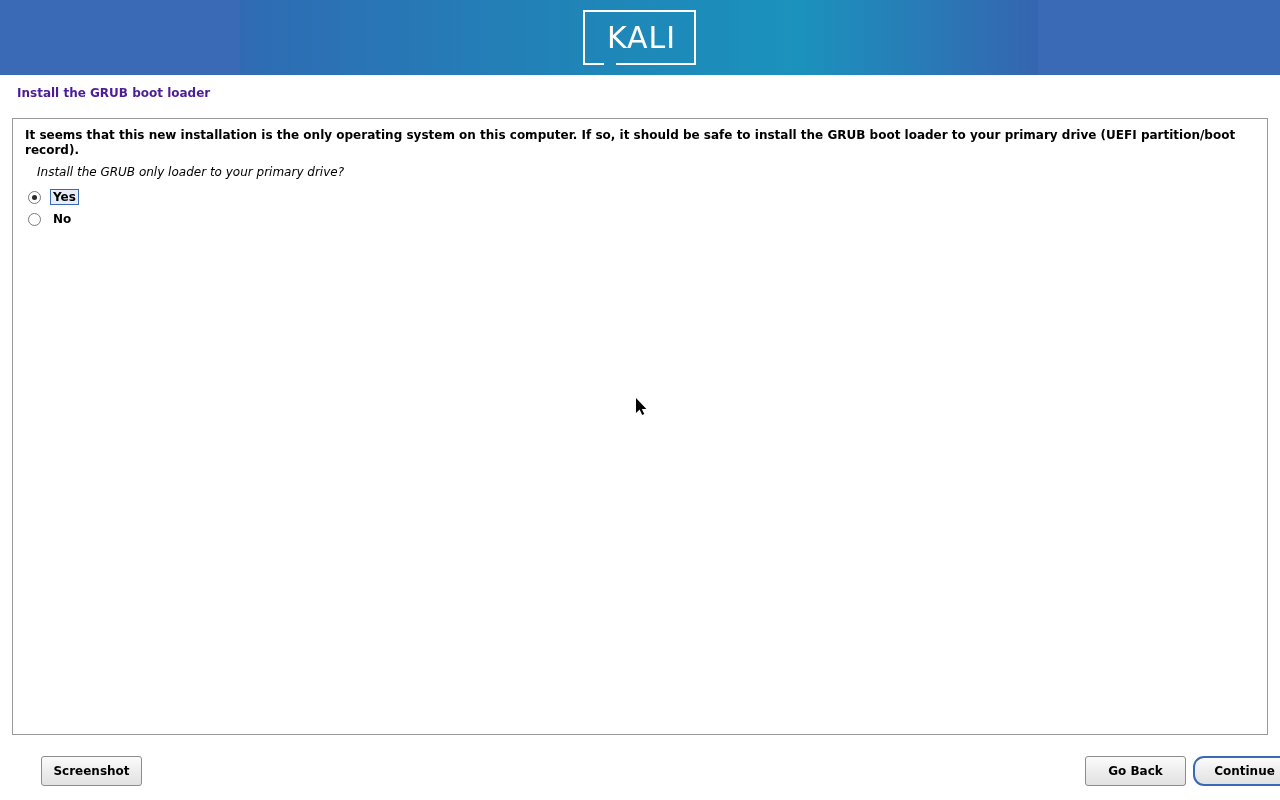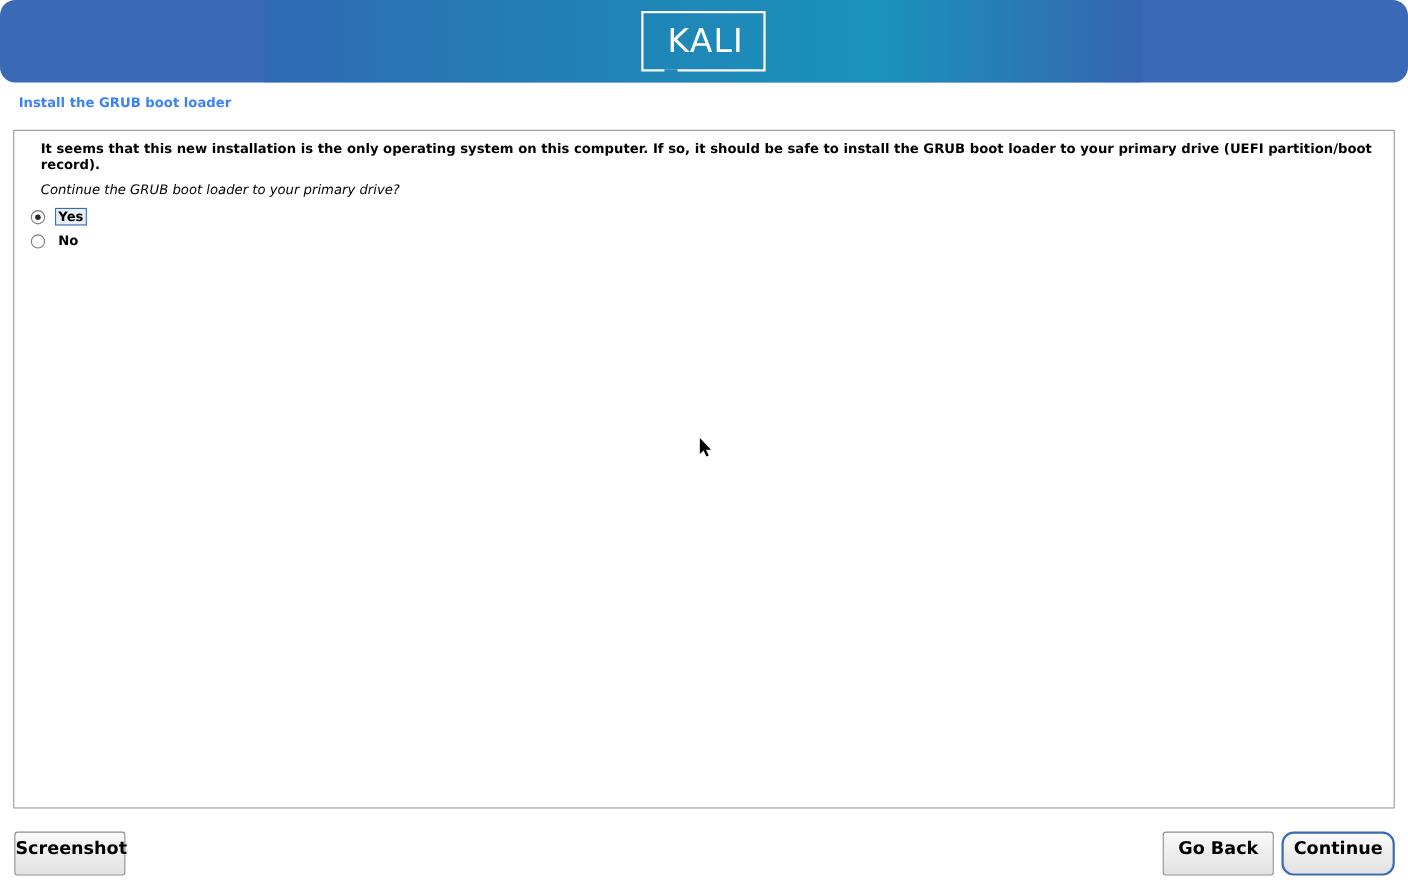--- a/index.html
+++ b/index.html
@@ -17,21 +17,20 @@
     position: relative;
   }
 
   
   .banner {
     position: relative;
     width: 1280px;
     height: 75px;
     background: #3a6ab5;
     overflow: hidden;
-    border-radius: 14px;
   }
   .banner-gradient {
     position: absolute;
     left: 240px;
     top: 0;
     width: 798px;
     height: 75px;
     background: linear-gradient(90deg, #2f6bb3 0%, #1f86b8 45%, #1b92bd 70%, #3565b0 100%);
   }
   .banner-logo {
@@ -65,42 +64,42 @@
     background: #1f86b8;
   }
 
   
   .page-title {
     position: absolute;
     left: 17px;
     top: 86px;
     font-size: 12px;
     font-weight: bold;
-    color: #3b82f6;
+    color: #4c1d95;
   }
 
   
   .panel {
     position: absolute;
     left: 12px;
     top: 118px;
     width: 1256px;
     height: 617px;
     border: 1px solid #9a9a9a;
     background: #ffffff;
     box-sizing: border-box;
   }
   .panel-inner {
     padding: 9px 12px 0 12px;
   }
   .para {
     font-size: 12px;
     font-weight: bold;
     line-height: 15px;
-    margin: 0 0 7px 12px;
+    margin: 0 0 7px 0;
     color: #000000;
   }
   .question {
     font-size: 12px;
     font-style: italic;
     line-height: 15px;
     margin: 0 0 6px 0;
     padding-left: 12px;
     color: #000000;
   }
@@ -149,31 +148,32 @@
     left: 636px;
     top: 398px;
     width: 12px;
     height: 18px;
     pointer-events: none;
   }
 
   
   .btn {
     position: absolute;
-    height: 40px;
+    height: 30px;
     border: 1px solid #8c8c8c;
     border-radius: 3px;
     background: linear-gradient(180deg, #fbfbfb 0%, #ececed 55%, #e2e2e3 100%);
-    font-size: 16px;
+    font-size: 12px;
     font-weight: bold;
     color: #000000;
     text-align: center;
     line-height: 28px;
     box-sizing: border-box;
     cursor: default;
+    margin-left: 28px;
   }
   .btn-screenshot { left: 13px; top: 756px; width: 101px; }
   .btn-goback { left: 1057px; top: 756px; width: 101px; }
   .btn-continue {
     left: 1165px; top: 756px; width: 103px;
     border: 2px solid #3a6ab5;
     border-radius: 11px;
     line-height: 26px;
   }
 </style>
@@ -186,21 +186,21 @@
     <div class="banner-logo-text">KALI</div>
   </div>
   <div class="banner-notch"></div>
 </div>
 
 <div class="page-title">Install the GRUB boot loader</div>
 
 <div class="panel">
   <div class="panel-inner">
     <p class="para">It seems that this new installation is the only operating system on this computer. If so, it should be safe to install the GRUB boot loader to your primary drive (UEFI partition/boot record).</p>
-    <div class="question">Continue the GRUB boot loader to your primary drive?</div>
+    <div class="question">Install the GRUB only loader to your primary drive?</div>
 
     <div class="radio-row">
       <span class="radio checked"></span>
       <span class="radio-label focused">Yes</span>
     </div>
 
     <div class="radio-row">
       <span class="radio"></span>
       <span class="radio-label">No</span>
     </div>

